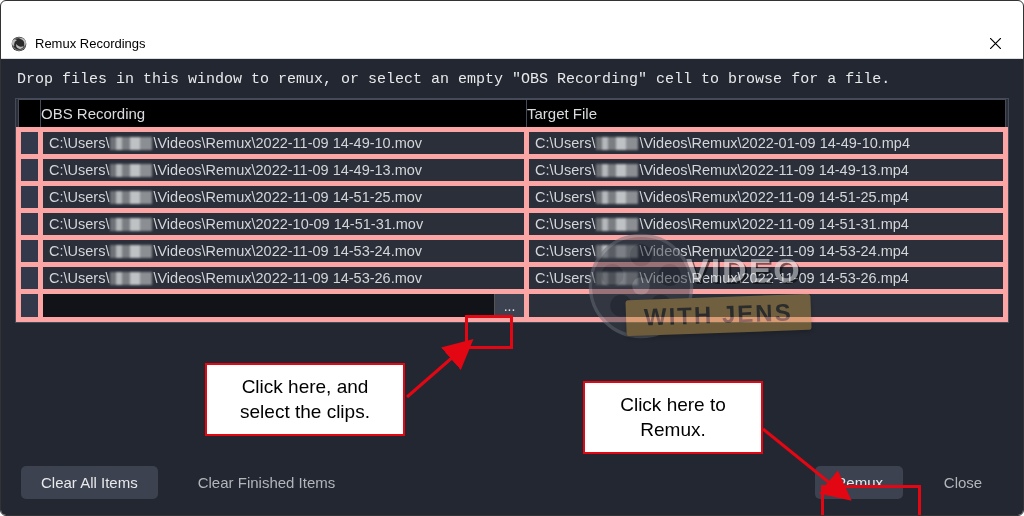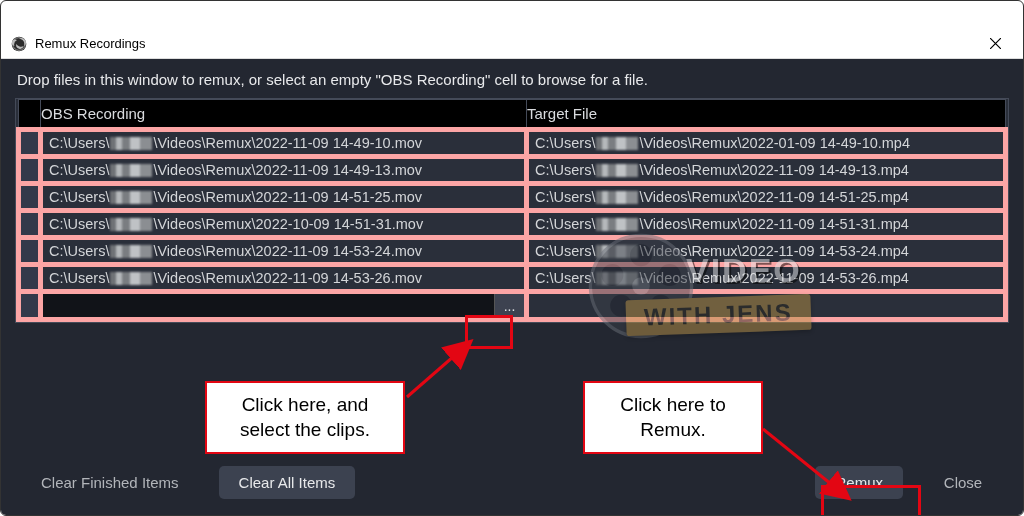--- a/index.html
+++ b/index.html
@@ -44,20 +44,21 @@
     background: #232731;
     color: #d6d8db;
     display: flex; flex-direction: column;
     padding: 10px 14px 0 14px;
     position: relative;
   }
   .instruction {
     font-size: 15px;
     color: #e8e9eb;
     padding: 2px 0 10px 2px;
+    font-family: Liberation Mono, monospace;
   }
   
   
   .table-wrap {
     border: 1px solid #444a58;
     background: #2a2f3a;
   }
   table {
     width: 100%;
     border-collapse: collapse;
@@ -308,32 +309,32 @@
                 <button class="browse-btn">...</button>
               </div>
             </td>
             <td class="tgt-cell"></td>
           </tr>
         </tbody>
       </table>
     </div>
 
     <div class="button-bar">
+      <button class="btn">Clear All Items</button>
       <button class="btn ghost">Clear Finished Items</button>
-      <button class="btn">Clear All Items</button>
       <div class="spacer"></div>
       <button class="btn">Remux</button>
       <button class="btn ghost">Close</button>
     </div>
 
     <div class="anno-box" style="left:464px; top:256px; width:48px; height:34px;"></div>
 
     <div class="anno-box" style="left:820px; top:426px; width:100px; height:44px;"></div>
 
-    <div class="callout" style="left:204px; top:322px; width:200px; white-space:pre-line;">Click here, and
+    <div class="callout" style="left:204px; top:304px; width:200px; white-space:pre-line;">Click here, and
 select the clips.</div>
 
     <svg class="arrow" style="left:400px; top:264px; width:90px; height:80px;">
       <defs>
           <marker id="ah1" markerWidth="10" markerHeight="10" refX="8" refY="5" orient="auto">
         <path d="M0 0 L10 5 L0 10 z" fill="#e30613"></path>
           </marker>
         </defs>
       <path d="M6 74 L68 20" stroke="#e30613" stroke-width="3" fill="none" marker-end="url(#ah1)"></path>
     </svg>

